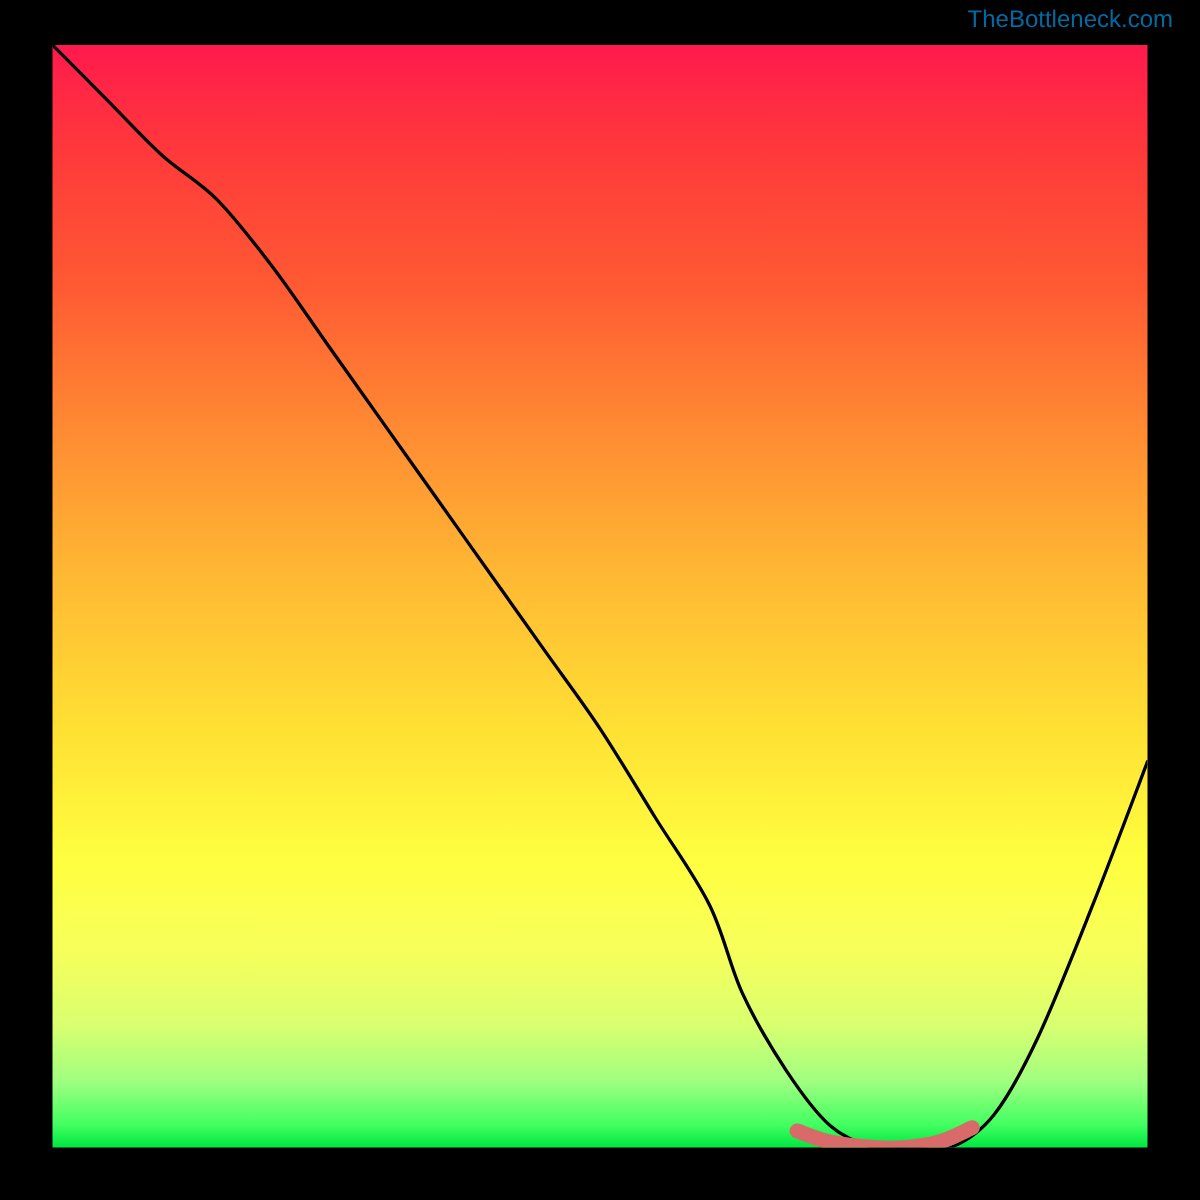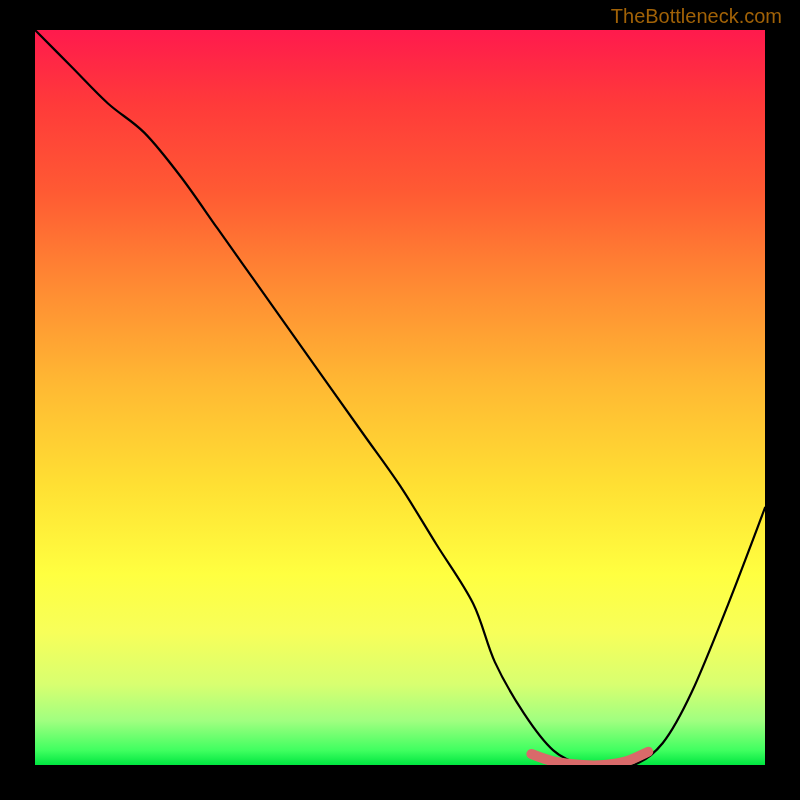--- a/index.html
+++ b/index.html
@@ -8,22 +8,22 @@
     width: 800px;
     height: 800px;
     background: #000;
     position: relative;
     font-family: Arial, sans-serif;
   }
   .watermark {
     position: absolute;
     top: 5px;
     right: 18px;
-    color: #a16207;
-    font-size: 20px;
+    color: #0369a1;
+    font-size: 16px;
     font-weight: 500;
     z-index: 10;
   }
   .plot-area {
     position: absolute;
     left: 35px;
     top: 30px;
     width: 730px;
     height: 735px;
     background: linear-gradient(to bottom,

